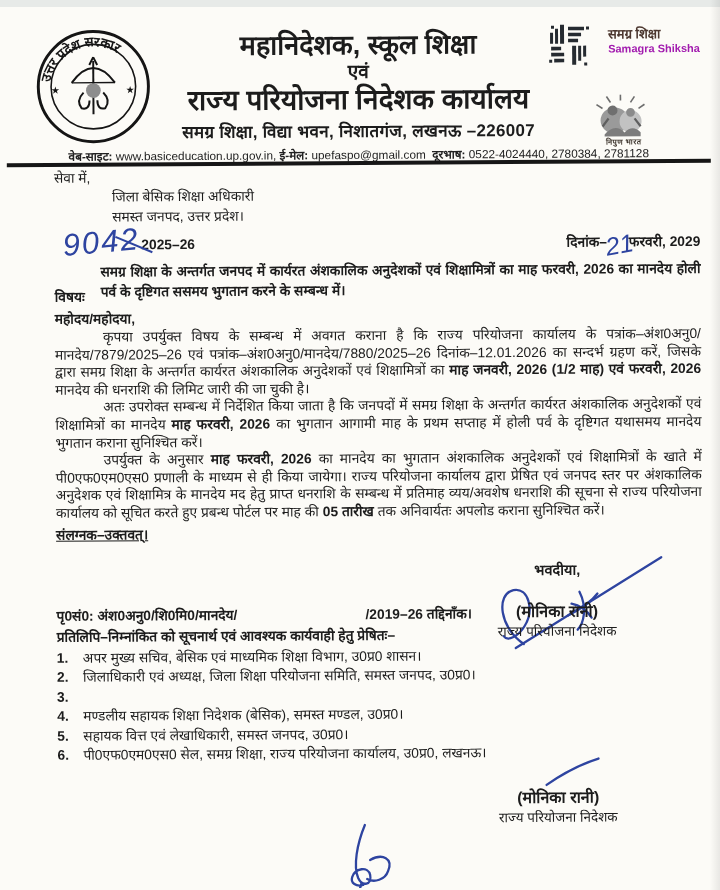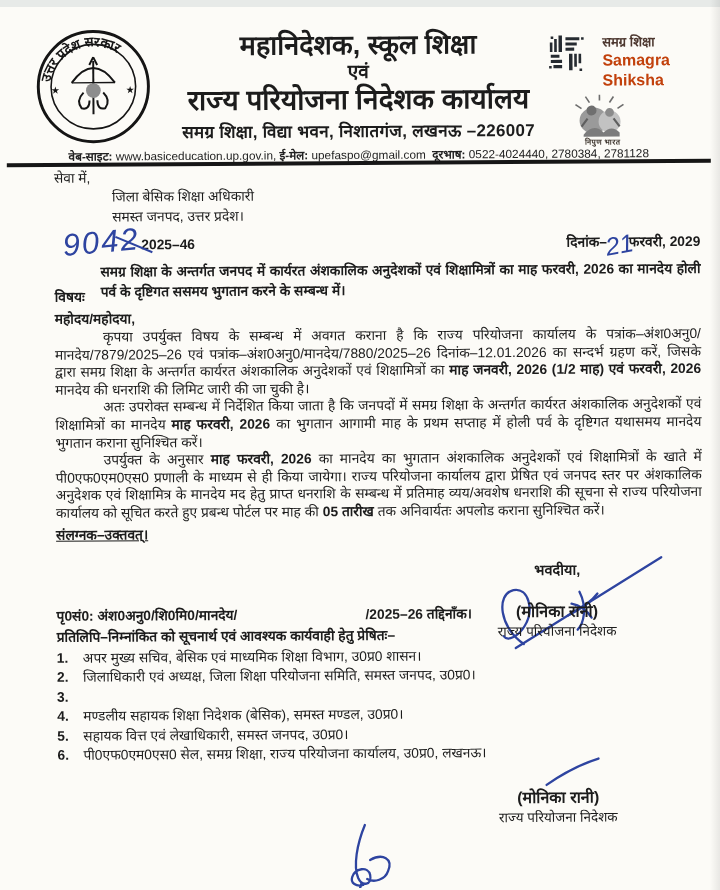--- a/index.html
+++ b/index.html
@@ -18,25 +18,25 @@
   .tilt{position:absolute;left:0;top:0;width:720px;height:890px;
     transform:rotate(-0.35deg);transform-origin:50% 40%;}
 
   
   .seal{position:absolute;left:36px;top:26px;}
   .head-center{position:absolute;left:140px;top:30px;width:440px;text-align:center;line-height:1.12;}
   .t1{font-size:27px;font-weight:bold;}
   .t2{font-size:19px;font-weight:bold;margin-top:1px;}
   .t3{font-size:28px;font-weight:bold;margin-top:1px;}
   .addr{font-size:17px;font-weight:bold;margin-top:7px;letter-spacing:.3px;}
-  .samagra{position:absolute;left:550px;top:32px;display:flex;align-items:flex-start;gap:16px;}
+  .samagra{position:absolute;left:550px;top:24px;display:flex;align-items:flex-start;gap:16px;}
   .samagra-text{line-height:1.25;padding-top:4px;}
   .samagra-hi{font-size:13px;font-weight:bold;color:#4c372f;}
-  .samagra-en{font-size:16px;font-weight:bold;color:#c2410c;}
-  .nipun{position:absolute;left:565px;top:96px;width:78px;text-align:center;}
+  .samagra-en{font-size:11px;font-weight:bold;color:#a21caf;}
+  .nipun{position:absolute;left:586px;top:96px;width:78px;text-align:center;}
   .nipun-cap{font-size:7.5px;color:#3c342c;font-weight:bold;margin-top:-2px;letter-spacing:.4px;}
   .webline{position:absolute;left:0;top:146px;width:720px;text-align:center;font-size:11.8px;color:#222;}
   .webline b{font-weight:bold;}
   .rule{position:absolute;left:8px;top:161px;width:704px;height:3.5px;background:#161616;}
 
   
   .content{position:absolute;left:55px;top:167px;width:646px;font-size:13.8px;line-height:19.5px;}
   .seva{line-height:19px;}
   .recipient{margin-left:58px;line-height:19.5px;}
   .refrow{display:flex;align-items:baseline;height:29px;margin-top:3px;font-weight:bold;white-space:nowrap;}
@@ -169,21 +169,21 @@
 
     <div class="content">
       <div class="seva">सेवा में,</div>
       <div class="recipient">
         <div>जिला बेसिक शिक्षा अधिकारी</div>
         <div>समस्त जनपद, उत्तर प्रदेश।</div>
       </div>
 
       <div class="refrow">
         <span class="ink hw-no">9042</span>
-        <span>2025–46</span>
+        <span>2025–26</span>
         <span class="datepart">
           <span>दिनांक–</span>
           <span class="ink hw-date">21</span>
           <span>फरवरी, 2029</span>
         </span>
       </div>
 
       <div class="subject">
         <span class="subject-label">विषयः</span>
         <span class="subject-text">समग्र शिक्षा के अन्तर्गत जनपद में कार्यरत अंशकालिक अनुदेशकों एवं शिक्षामित्रों का माह फरवरी, 2026 का मानदेय होली पर्व के दृष्टिगत ससमय भुगतान करने के सम्बन्ध में।</span>
@@ -194,21 +194,21 @@
       <div class="para"><span>कृपया उपर्युक्त विषय के सम्बन्ध में अवगत कराना है कि राज्य परियोजना कार्यालय के पत्रांक–अंश0अनु0/मानदेय/7879/2025–26 एवं पत्रांक–अंश0अनु0/मानदेय/7880/2025–26 दिनांक–12.01.2026 का सन्दर्भ ग्रहण करें, जिसके द्वारा समग्र शिक्षा के अन्तर्गत कार्यरत अंशकालिक अनुदेशकों एवं शिक्षामित्रों का </span><b>माह जनवरी, 2026 (1/2 माह) एवं फरवरी, 2026</b><span> मानदेय की धनराशि की लिमिट जारी की जा चुकी है।</span></div>
 
       <div class="para"><span>अतः उपरोक्त सम्बन्ध में निर्देशित किया जाता है कि जनपदों में समग्र शिक्षा के अन्तर्गत कार्यरत अंशकालिक अनुदेशकों एवं शिक्षामित्रों का मानदेय </span><b>माह फरवरी, 2026</b><span> का भुगतान आगामी माह के प्रथम सप्ताह में होली पर्व के दृष्टिगत यथासमय मानदेय भुगतान कराना सुनिश्चित करें।</span></div>
 
       <div class="para"><span>उपर्युक्त के अनुसार </span><b>माह फरवरी, 2026</b><span> का मानदेय का भुगतान अंशकालिक अनुदेशकों एवं शिक्षामित्रों के खाते में पी0एफ0एम0एस0 प्रणाली के माध्यम से ही किया जायेगा। राज्य परियोजना कार्यालय द्वारा प्रेषित एवं जनपद स्तर पर अंशकालिक अनुदेशक एवं शिक्षामित्र के मानदेय मद हेतु प्राप्त धनराशि के सम्बन्ध में प्रतिमाह व्यय/अवशेष धनराशि की सूचना से राज्य परियोजना कार्यालय को सूचित करते हुए प्रबन्ध पोर्टल पर माह की </span><b>05 तारीख</b><span> तक अनिवार्यतः अपलोड कराना सुनिश्चित करें।</span></div>
 
       <div class="enclosure">संलग्नक–उक्तवत्।</div>
 
       <div class="endorse">
         <div class="prefrow">
-          <span>पृ0सं0: अंश0अनु0/शि0मि0/मानदेय/</span><span class="pref-gap"></span><span>/2025–26 तद्दिनाँक।</span>
+          <span>पृ0सं0: अंश0अनु0/शि0मि0/मानदेय/</span><span class="pref-gap"></span><span>/2019–26 तद्दिनाँक।</span>
         </div>
         <div class="copyhead">प्रतिलिपि–निम्नांकित को सूचनार्थ एवं आवश्यक कार्यवाही हेतु प्रेषितः–</div>
         <div class="copylist">
           <div class="copyrow">
               <span class="copynum">1.</span>
               <span>अपर मुख्य सचिव, बेसिक एवं माध्यमिक शिक्षा विभाग, उ0प्र0 शासन।</span>
             </div>
           <div class="copyrow">
               <span class="copynum">2.</span>
               <span>जिलाधिकारी एवं अध्यक्ष, जिला शिक्षा परियोजना समिति, समस्त जनपद, उ0प्र0।</span>

